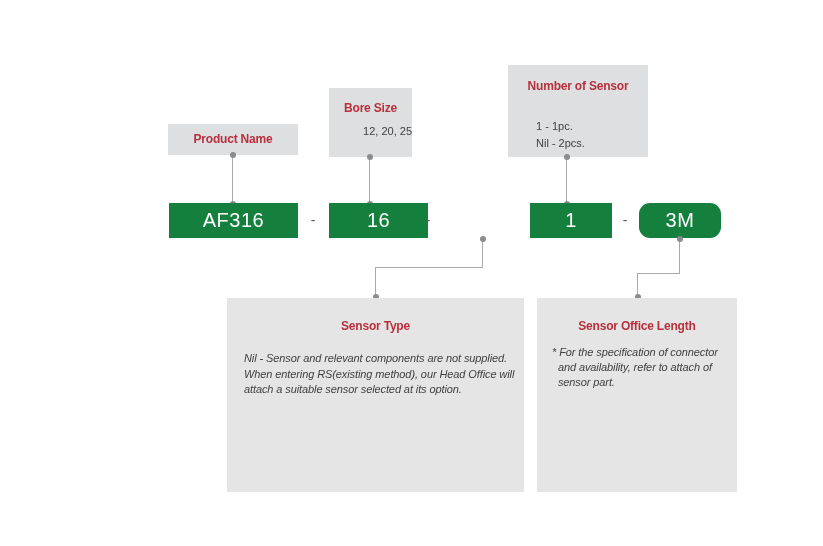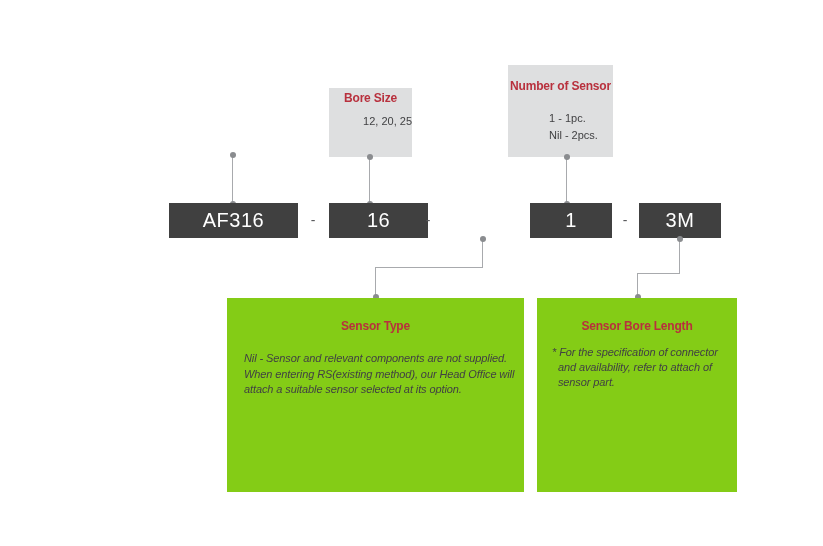--- a/index.html
+++ b/index.html
@@ -7,63 +7,66 @@
   .canvas{position:relative;width:823px;height:546px;background:#ffffff;overflow:hidden;}
 
   
   .callout{position:absolute;background:#dedfe0;box-sizing:border-box;}
   .callout .title{font-size:12px;font-weight:bold;color:#b8303d;text-align:center;letter-spacing:-0.2px;}
   .callout .values{font-size:11px;color:#414143;line-height:17px;white-space:pre-wrap;}
 
   .co-product{left:168px;top:124px;width:130px;height:31px;}
   .co-product .title{line-height:31px;}
 
-  .co-bore{left:329px;top:88px;width:83px;height:69px;padding-top:3px;}
+  .co-bore{left:329px;top:88px;width:83px;height:69px;padding-top:13px;}
   .co-bore .values{text-align:right;margin-top:8px;}
 
-  .co-count{left:508px;top:65px;width:105px;height:92px;padding-top:14px;}
-  .co-count .values{margin-top:17px;padding-left:41px;text-align:left;}
+  .co-count{left:508px;top:65px;width:140px;height:92px;padding-top:14px;}
+  .co-count .values{margin-top:25px;padding-left:28px;text-align:left;}
 
   
-  .seg{position:absolute;top:203px;height:35px;background:#404040;color:#ffffff;
+  .seg{position:absolute;top:203px;height:35px;background:#15803d;color:#ffffff;
        font-size:20px;letter-spacing:0.5px;display:flex;align-items:center;justify-content:center;}
   .seg-product{left:169px;width:129px;}
   .seg-bore{left:329px;width:99px;}
   .seg-stype{left:444px;width:81px;}
   .seg-count{left:530px;width:82px;}
-  .seg-cable{left:639px;width:82px;}
+  .seg-cable{left:639px;width:82px;border-radius:11px;}
 
   .dash{position:absolute;top:210px;width:20px;height:20px;line-height:20px;text-align:center;
         color:#5a5b5e;font-size:14px;}
   .dash-1{left:303px;}
   .dash-2{left:418px;}
   .dash-3{left:615px;}
 
   
   .vline,.hline{position:absolute;background:#a8aaad;}
   .vline{width:1px;}
   .hline{height:1px;}
   .dot{position:absolute;width:6px;height:6px;border-radius:50%;background:#8a8c8f;}
 
   
-  .callout-b{position:absolute;top:298px;height:194px;background:#84cc16;box-sizing:border-box;}
+  .callout-b{position:absolute;top:298px;height:194px;background:#e5e5e5;box-sizing:border-box;}
   .callout-b .title{font-size:12px;font-weight:bold;color:#b8303d;text-align:center;margin-top:21px;letter-spacing:-0.2px;}
   .callout-b .body,.callout-b .note{font-size:11px;color:#414143;white-space:pre-wrap;letter-spacing:-0.1px;font-style:italic;}
   .cb-stype{left:227px;width:297px;}
   .cb-stype .body{margin:18px 8px 0 17px;line-height:15.5px;}
   .cb-stype .note{margin:9px 8px 0 17px;line-height:15.5px;}
   .cb-cable{left:537px;width:200px;}
   .cb-cable .body{margin:17px 6px 0 15px;line-height:16.5px;}
   .cb-cable .note{margin:12px 6px 0 15px;line-height:15px;}
 </style>
 </head>
 <body>
 
 <div class="canvas">
 
+  <div class="callout co-product">
+    <div class="title">Product Name</div>
+  </div>
 
   <div class="callout co-bore">
     <div class="title">Bore Size</div>
     <div class="values">12, 20, 25</div>
   </div>
 
   <div class="callout co-count">
     <div class="title">Number of Sensor</div>
     <div class="values">1 - 1pc.
 Nil - 2pcs.</div>
@@ -102,19 +105,19 @@
   <div class="dot" style="left:635px;top:294px;"></div>
 
   <div class="callout-b cb-stype">
     <div class="title">Sensor Type</div>
     <div class="body">Nil - Sensor and relevant components are not supplied.
 When entering RS(existing method), our Head Office will
 attach a suitable sensor selected at its option.</div>
   </div>
 
   <div class="callout-b cb-cable">
-    <div class="title">Sensor Bore Length</div>
+    <div class="title">Sensor Office Length</div>
     <div class="note">* For the specification of connector
   and availability, refer to attach of
   sensor part.</div>
   </div>
 
 </div>
 
 </body></html>

